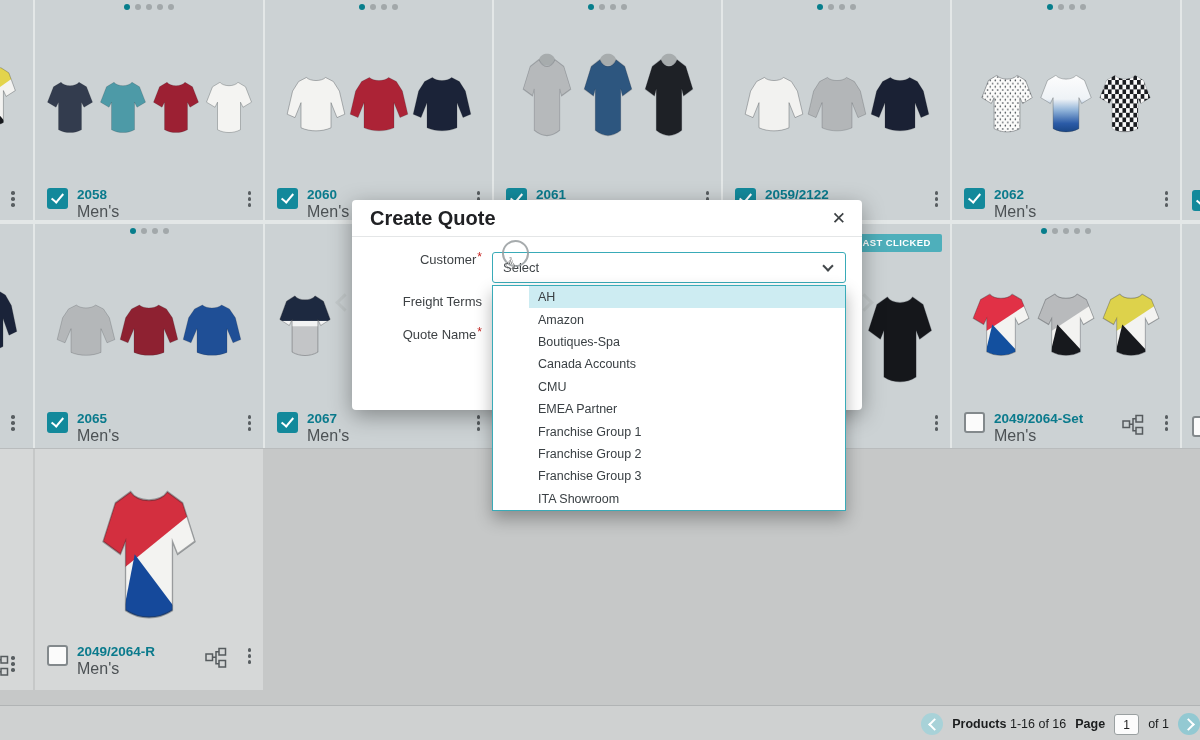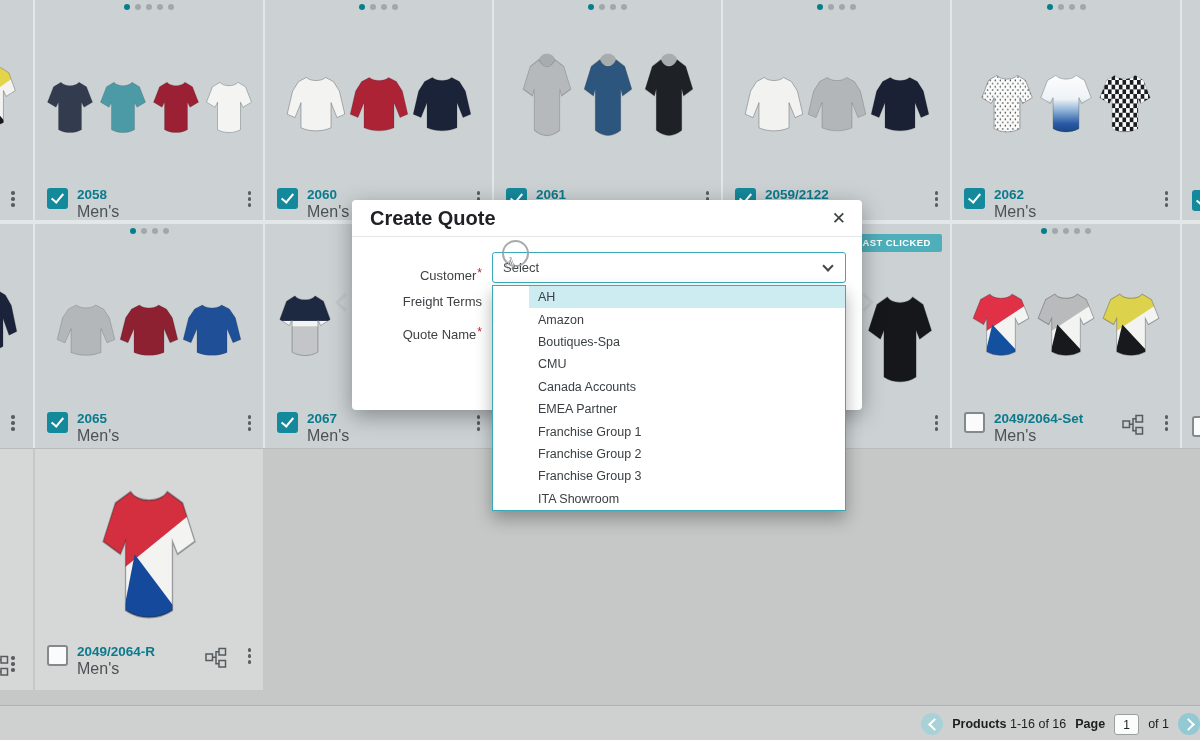--- a/index.html
+++ b/index.html
@@ -64,21 +64,21 @@
     color:#fff;font-size:9.5px;font-weight:bold;letter-spacing:.4px;text-align:center;line-height:18px;z-index:5;}
 
   
   #modal{position:absolute;left:352px;top:200px;width:510px;height:210px;background:#fff;border-radius:4px;
     box-shadow:0 6px 22px rgba(0,0,0,.35);z-index:10;}
   #modal-head{height:37px;border-bottom:1px solid #e4e6e7;display:flex;align-items:center;padding:0 16px 0 18px;}
   #modal-title{font-size:20px;font-weight:bold;color:#202124;}
   #modal-close{margin-left:auto;font-size:17px;color:#3c4043;cursor:pointer;line-height:17px;}
   .flabel{position:absolute;left:0;width:130px;text-align:right;font-size:13px;color:#3e4245;}
   .req{color:#c5221f;font-size:12px;position:relative;top:-3px;margin-left:1px;}
-  #fl-0{top:68px}#fl-1{top:94px}#fl-2{top:127px}
+  #fl-0{top:52px}#fl-1{top:94px}#fl-2{top:127px}
   #select{position:absolute;left:140px;top:52px;width:354px;height:31px;background:#fff;border:1.5px solid #39abb8;border-radius:3px;cursor:pointer;}
   #select-value{position:absolute;left:10px;top:7px;font-size:13px;color:#3f4447;}
   #select-chev{position:absolute;right:13px;top:9px;width:8px;height:8px;border-right:2px solid #43484b;border-bottom:2px solid #43484b;transform:rotate(45deg);}
 
   #ring{position:absolute;left:502px;top:240px;width:27px;height:27px;border:2.5px solid rgba(150,156,159,.85);border-radius:50%;z-index:15;}
   #cursor{position:absolute;left:505px;top:254px;z-index:30;font-family:"DejaVu Sans",sans-serif;font-size:16px;color:#17191b;
     text-shadow:0 0 2px #fff,0 0 2px #fff;transform:rotate(-18deg);}
 
   
   #dropdown{position:absolute;left:492px;top:285px;width:354px;height:226px;background:#fff;border:1.5px solid #39abb8;
@@ -617,22 +617,22 @@
     </div>
   </div>
 
   <div id="ring"></div>
   <span id="cursor">☝</span>
 
   <div id="dropdown">
       <div class="opt hl">AH</div>
       <div class="opt">Amazon</div>
       <div class="opt">Boutiques-Spa</div>
+      <div class="opt">Canada Accounts</div>
       <div class="opt">CMU</div>
-      <div class="opt">Canada Accounts</div>
       <div class="opt">EMEA Partner</div>
       <div class="opt">Franchise Group 1</div>
       <div class="opt">Franchise Group 2</div>
       <div class="opt">Franchise Group 3</div>
       <div class="opt">ITA Showroom</div>
     </div>
 
   <div id="zone-bottom">
     <span class="pg-circle pg-prev"></span>
     <span class="pg-text"><span class="pg-bold">Products</span> <span>1-16 of 16</span></span>

